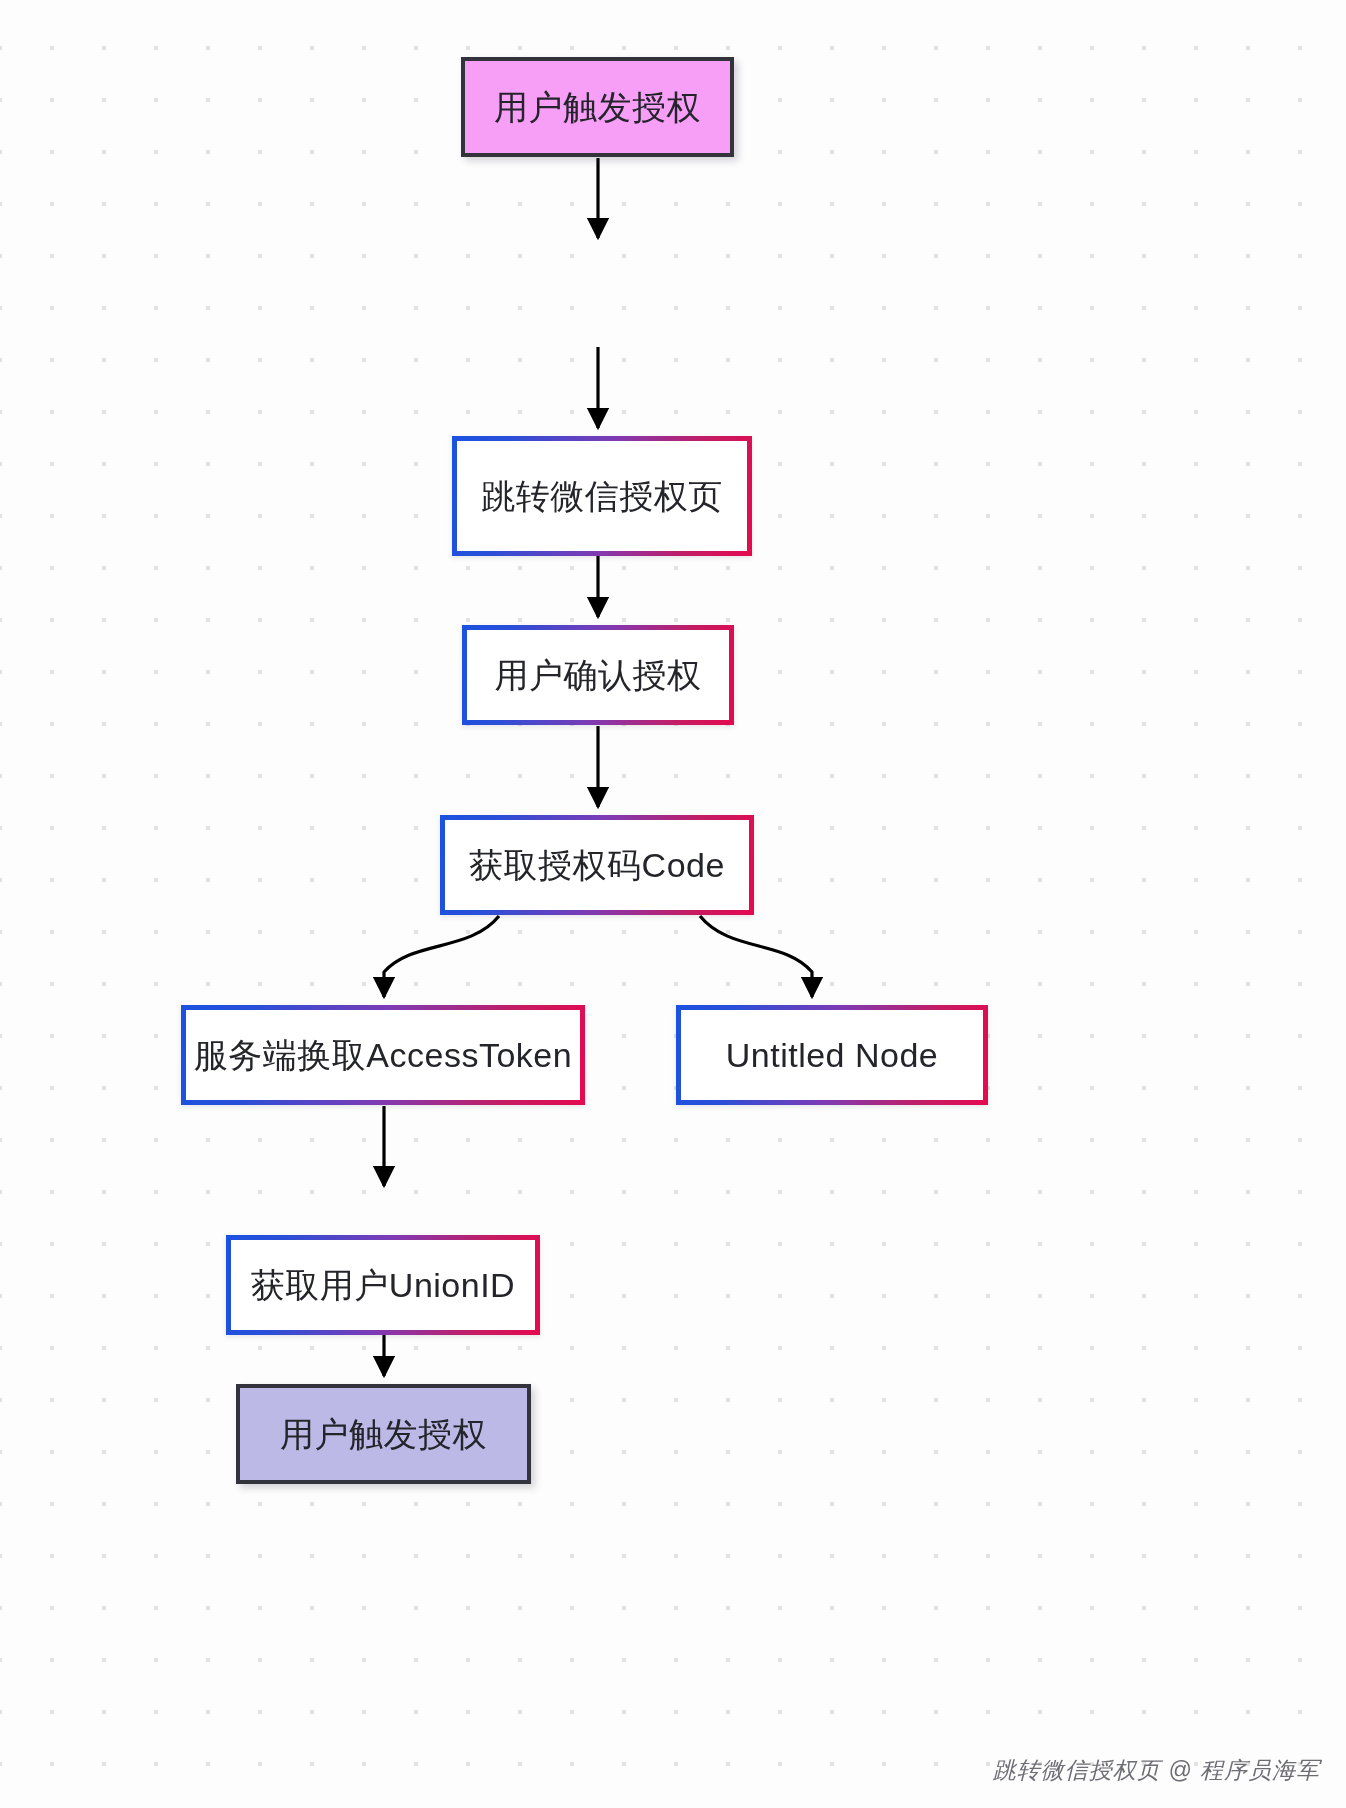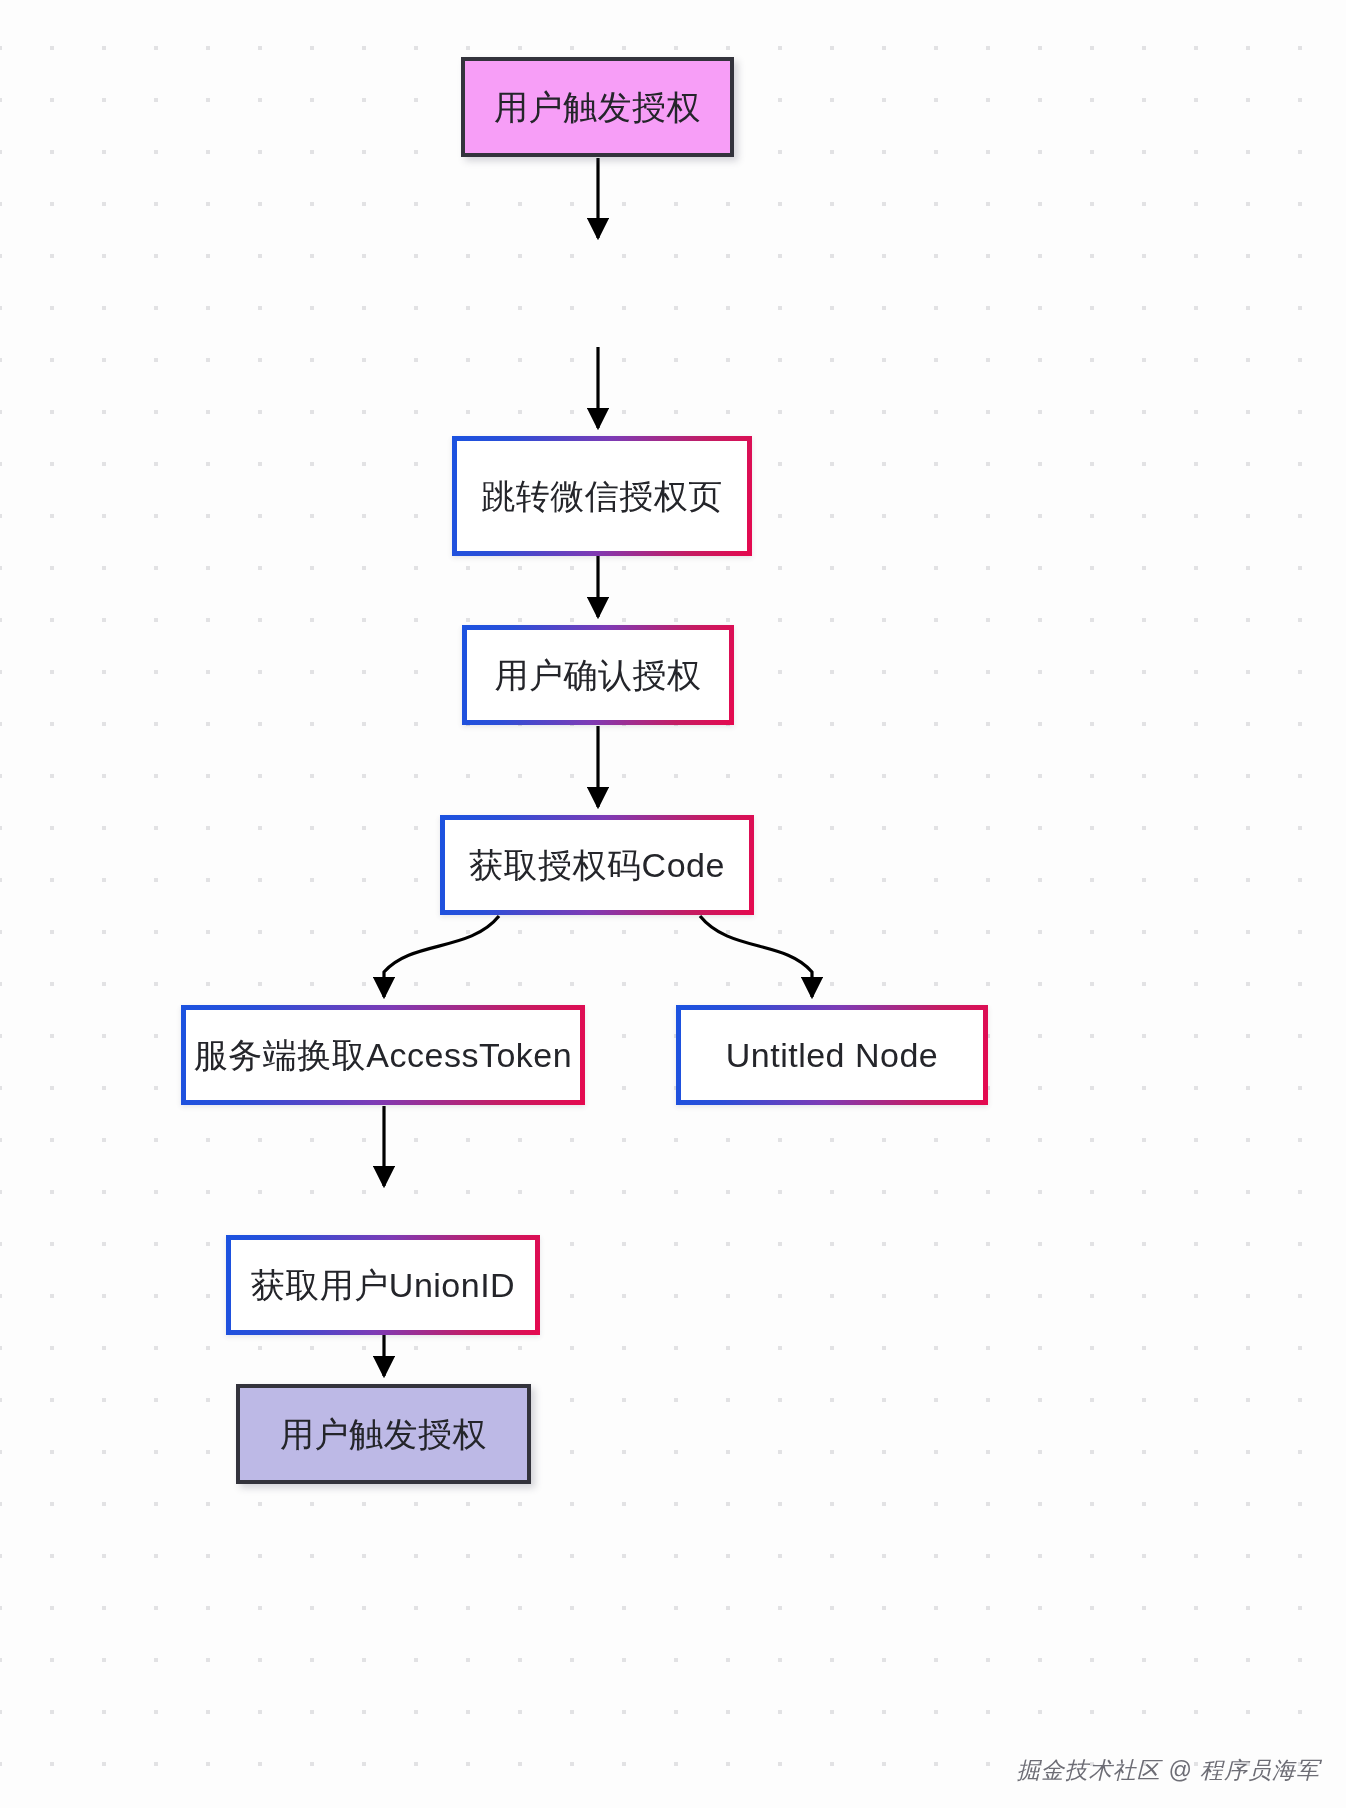--- a/index.html
+++ b/index.html
@@ -127,15 +127,15 @@
   </div>
 
   <div class="node grad" style="left:226px;top:1194px;width:314px;height:100px;margin-top:41px;">
     <span class="lbl">获取用户UnionID</span>
   </div>
 
   <div class="node end" style="left:236px;top:1384px;width:295px;height:100px;">
     <span class="lbl">用户触发授权</span>
   </div>
 
-  <div class="watermark">掘金技术社区 @ 程序员海军</div>
+  <div class="watermark">跳转微信授权页 @ 程序员海军</div>
 
 </div>
 
 </body></html>

